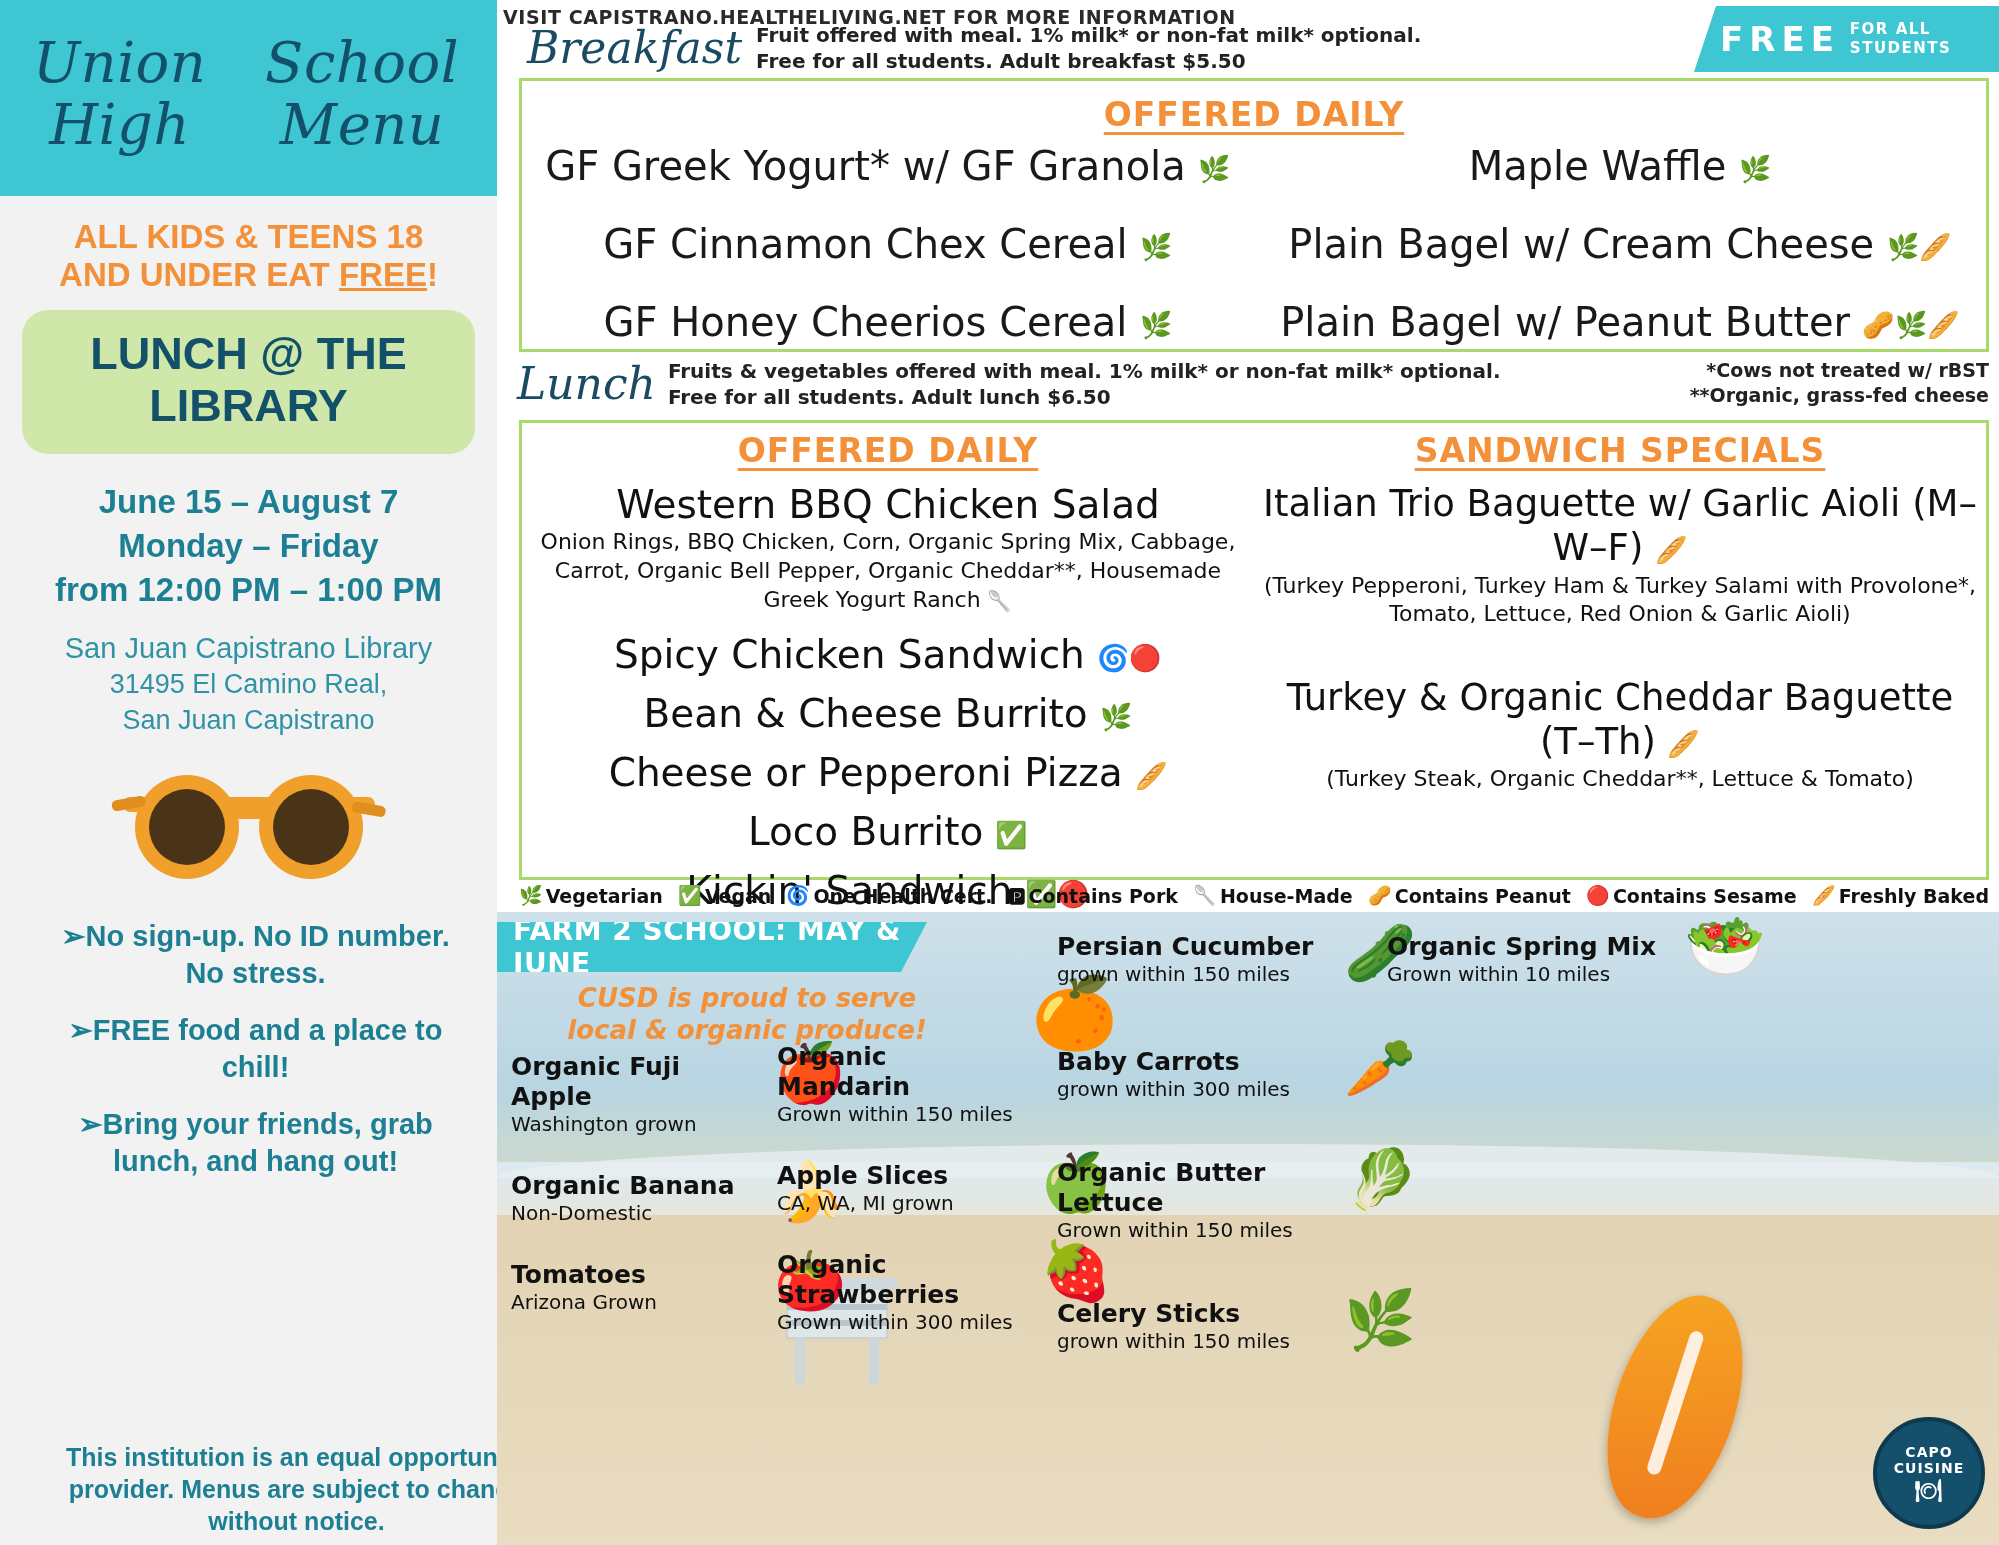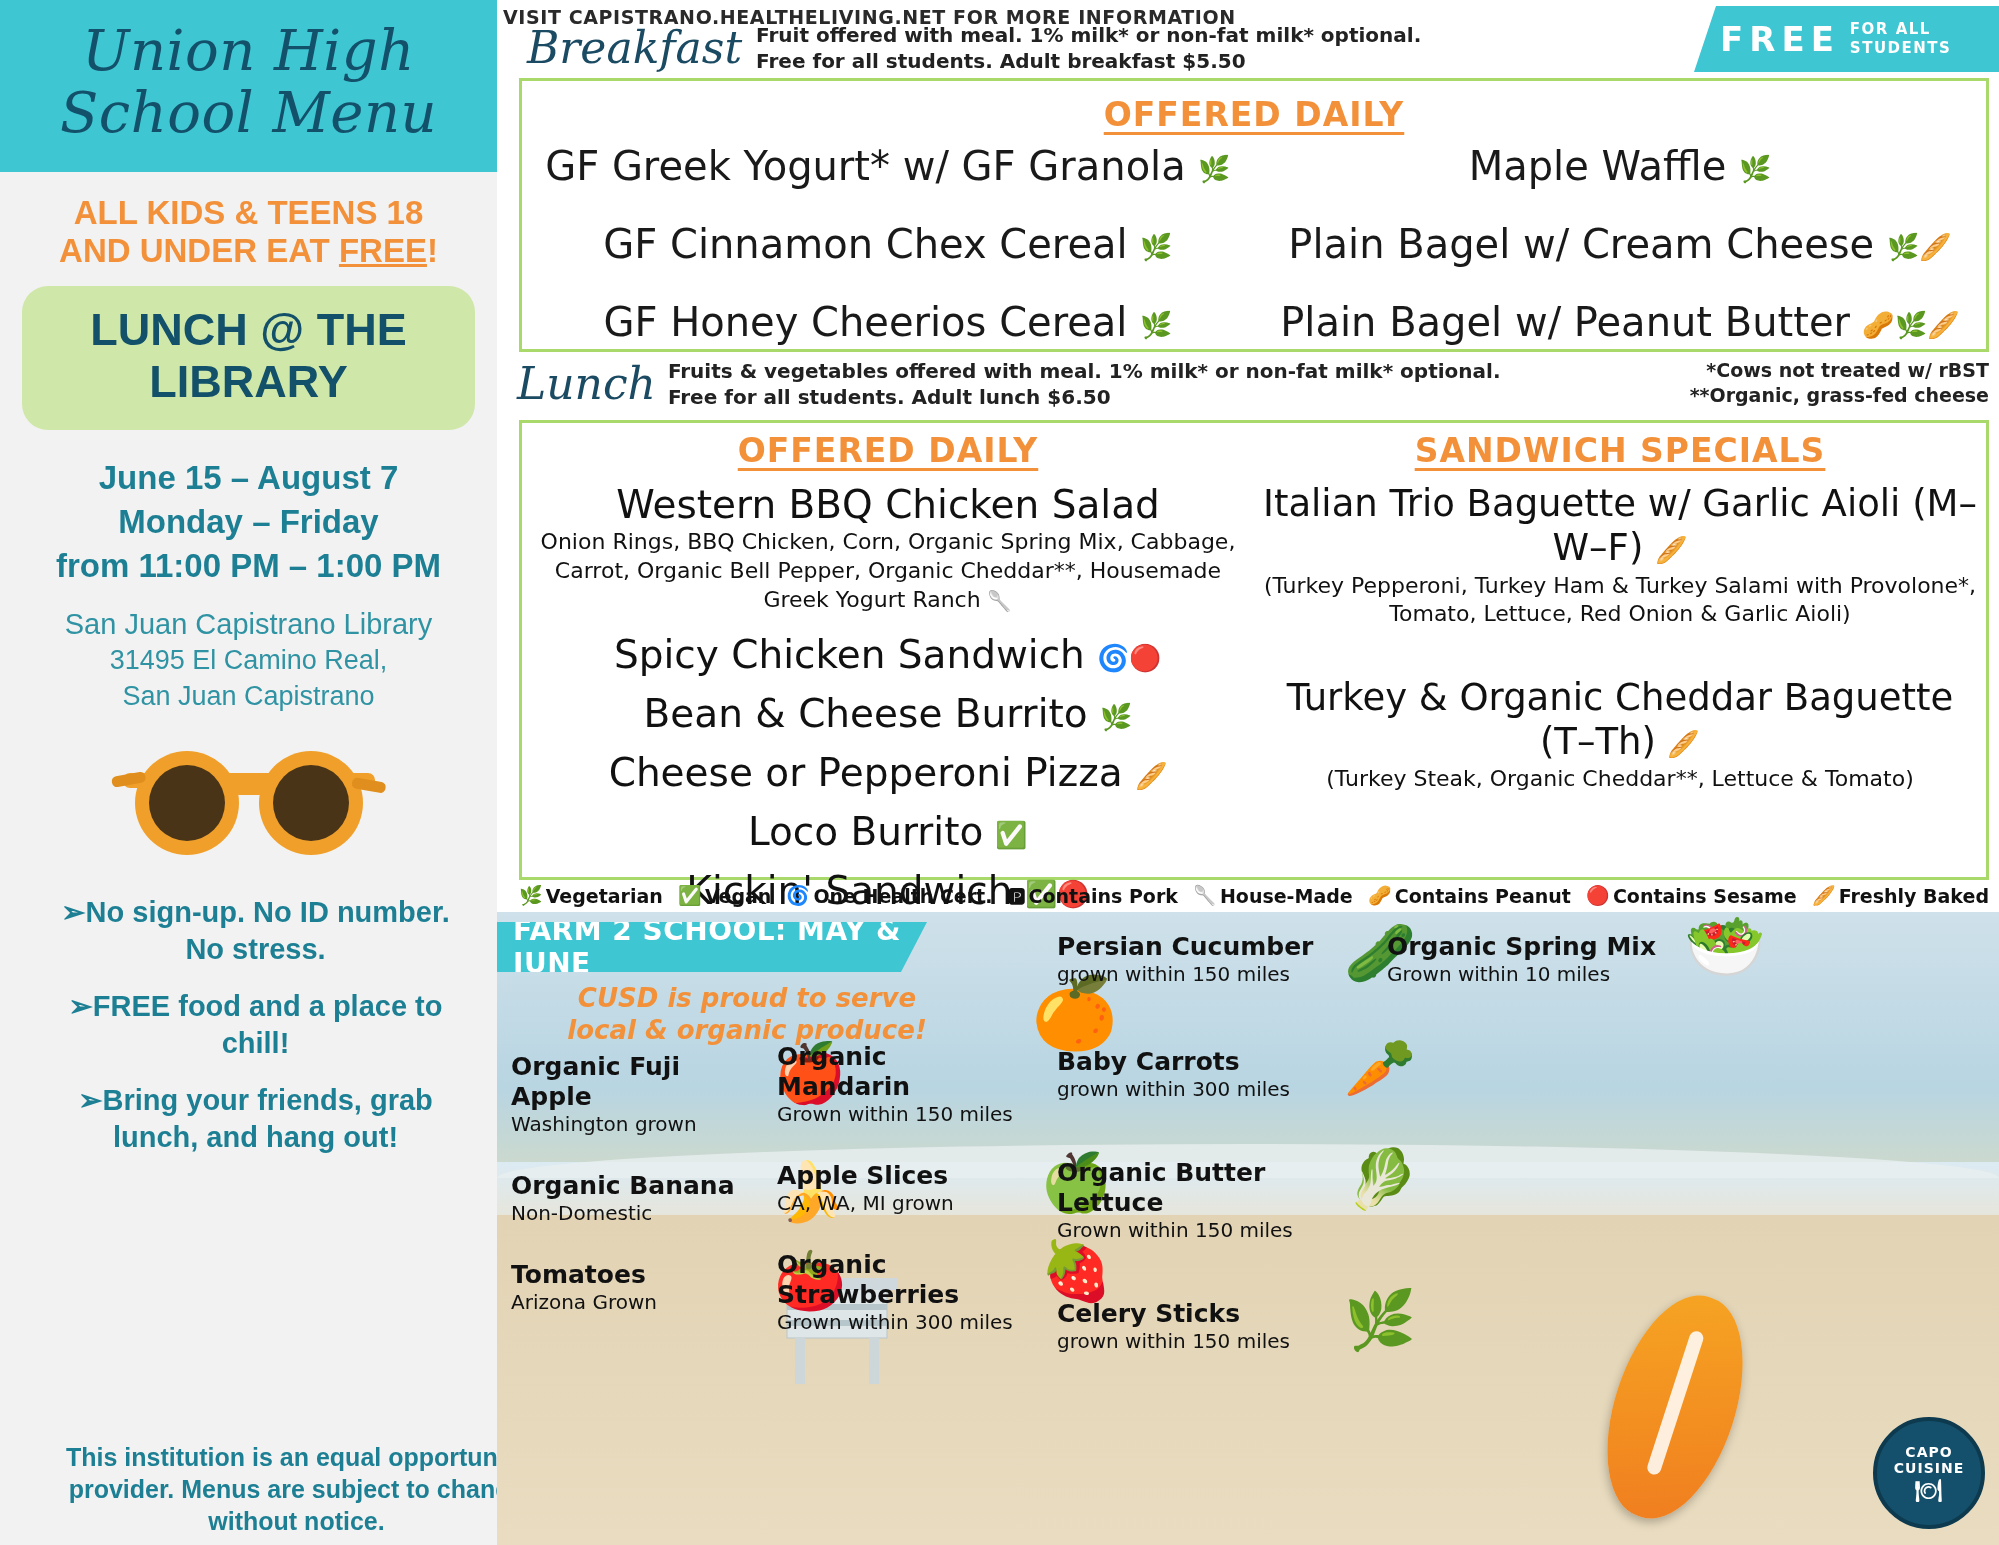--- a/index.html
+++ b/index.html
@@ -13,22 +13,22 @@
   }
   .page { position:relative; width:1999px; height:1545px; }
 
   
   .left-col {
     position:absolute; left:0; top:0; width:497px; height:1545px;
     background:#f2f2f2;
   }
   .title-block {
     background:#3ec6d2; color:#1b4a63;
-    padding:10px 6px 18px 6px; height:172px;
-    display:flex; flex-direction:column; justify-content:center; align-items:center;
+    padding:10px 6px 18px 6px; height:196px;
+    display:flex; flex-direction:row; justify-content:center; align-items:center;
   }
   .title-block .ln {
     font-family:"DejaVu Serif", serif;
     font-style:italic;
     font-size:56px; line-height:62px; font-weight:400;
     color:#13506a; text-align:center; letter-spacing:.5px;
   }
   .kids-free {
     color:#f2913a; font-weight:bold; font-size:33px; line-height:38px;
     text-align:center; padding:22px 10px 16px 10px;
@@ -213,21 +213,21 @@
       ALL KIDS &amp; TEENS 18<br>AND UNDER EAT <u>FREE</u>!
     </div>
 
     <div class="lunch-lib-wrap">
       <div class="lunch-lib">LUNCH @ THE LIBRARY</div>
     </div>
 
     <div class="dates">
       <div>June 15 – August 7</div>
       <div>Monday – Friday</div>
-      <div>from 11:00 PM – 1:00 PM</div>
+      <div>from 12:00 PM – 1:00 PM</div>
     </div>
 
     <div class="loc">
       <div class="big">San Juan Capistrano Library</div>
       <div>31495 El Camino Real,</div>
       <div>San Juan Capistrano</div>
     </div>
 
     <div class="sunglasses">
       <svg width="280" height="120" viewBox="0 0 280 120" aria-hidden="true">

